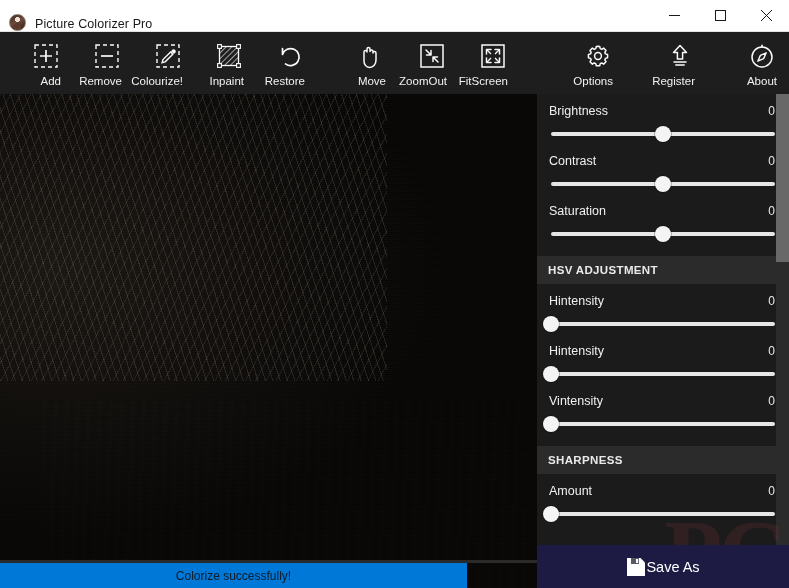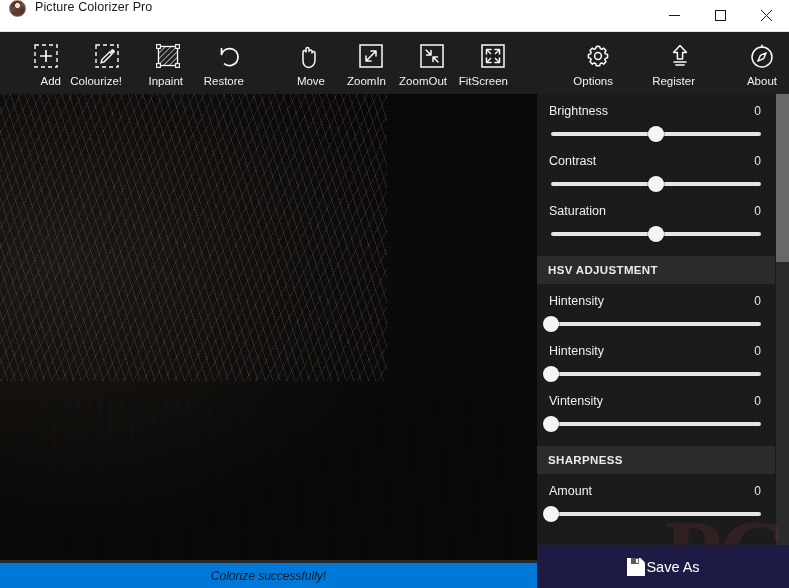--- a/index.html
+++ b/index.html
@@ -14,21 +14,21 @@
     position: relative;
     width: 789px; height: 588px;
     background: #1b1b1b;
     display: flex; flex-direction: column;
   }
 
   
   .titlebar {
     height: 32px; flex: 0 0 32px;
     background: #ffffff;
-    display: flex; align-items: flex-start;
+    display: flex; align-items: flex-end;
     border-bottom: 1px solid #e2e2e2;
     position: relative;
   }
   .app-icon {
     width: 17px; height: 17px;
     margin-left: 9px; margin-right: 9px;
     border-radius: 50%;
     background:
       radial-gradient(circle at 50% 78%, #5c3a2e 0 26%, rgba(92,58,46,0) 27%),
       radial-gradient(circle at 50% 30%, #f0ded2 0 20%, rgba(240,222,210,0) 21%),
@@ -144,21 +144,20 @@
     flex: 1 1 auto;
     background: #1b1b1b;
     position: relative;
     display: flex; flex-direction: column;
     overflow: hidden;
   }
   .panel-scroll {
     flex: 1 1 auto;
     position: relative;
     overflow: hidden;
-    padding-right: 14px;
   }
   .section-head {
     background: #2b2b2b;
     height: 28px;
     display: flex; align-items: center;
     padding-left: 11px;
     font-size: 11.5px;
     font-weight: bold;
     color: #eaeaea;
     letter-spacing: .35px;
@@ -223,23 +222,22 @@
     z-index: 6;
   }
   .saveas .lbl { font-size: 14.5px; }
   .saveas svg { display: block; }
 
   
   .statusbar {
     flex: 0 0 25px; height: 25px;
     background: #0078d7;
     display: flex; align-items: center; justify-content: center;
-    position: absolute; left: 0; bottom: 0; width: 537px;
+    position: absolute; left: 0; bottom: 0; width: 467px;
     z-index: 5;
-    font-style: italic;
   }
   .statusbar .txt { font-size: 12px; color: #0b1b2a; }
   .sb-border { position:absolute; left:0; bottom:25px; width:537px; height:3px; background:#2a2a2a; z-index:5;}
 </style>
 </head>
 <body>
 
 <div id="app">
 
   <div class="titlebar">
@@ -271,20 +269,29 @@
       <div class="tbtn">
         <span class="ic">
           <svg width="24" height="24" viewBox="0 0 24 24">
             <rect x="1" y="1" width="22" height="22" fill="none" stroke="currentColor" stroke-width="1.4" stroke-dasharray="4 3"></rect>
             <path d="M12 6 V18 M6 12 H18" stroke="currentColor" stroke-width="1.7"></path>
           </svg>
         </span>
         <span class="lbl">Add</span>
       </div>
 
+      <div class="tbtn">
+        <span class="ic">
+          <svg width="24" height="24" viewBox="0 0 24 24">
+            <rect x="1" y="1" width="22" height="22" fill="none" stroke="currentColor" stroke-width="1.4" stroke-dasharray="4 3"></rect>
+            <path d="M6 12 H18" stroke="currentColor" stroke-width="1.7"></path>
+          </svg>
+        </span>
+        <span class="lbl">Remove</span>
+      </div>
 
       <div class="tbtn">
         <span class="ic">
           <svg width="24" height="24" viewBox="0 0 24 24">
             <rect x="1" y="1" width="22" height="22" fill="none" stroke="currentColor" stroke-width="1.4" stroke-dasharray="4 3"></rect>
             <path d="M16.6 5.6 a2.1 2.1 0 0 1 2.9 2.9 l-1.6 1.6 -2.9 -2.9 z" fill="currentColor"></path>
             <path d="M14.6 8 l-7.6 7.6 -0.9 3.1 3.1 -0.9 7.6 -7.6 z" fill="none" stroke="currentColor" stroke-width="1.4"></path>
           </svg>
         </span>
         <span class="lbl">Colourize!</span>
@@ -323,29 +330,20 @@
 
       <div class="tbtn">
         <span class="ic">
           <svg width="24" height="26" viewBox="0 0 24 26">
             <path d="M5 15.5 V9 a1.5 1.5 0 0 1 3 0 v-3 a1.5 1.5 0 0 1 3 0 v2.4 a1.5 1.5 0 0 1 3 0 v1.6 a1.5 1.5 0 0 1 3 0 V17 c0 4.2 -2.6 7.5 -6.5 7.5 C7 24.5 5 21 5 18 z" fill="none" stroke="currentColor" stroke-width="1.5" stroke-linejoin="round"></path>
           </svg>
         </span>
         <span class="lbl">Move</span>
       </div>
 
-      <div class="tbtn">
-        <span class="ic">
-          <svg width="24" height="24" viewBox="0 0 24 24">
-            <rect x="1" y="1" width="22" height="22" fill="none" stroke="currentColor" stroke-width="1.5"></rect>
-            <path d="M7 17 L17 7 M12 7 H17 V12 M12 17 H7 V12" fill="none" stroke="currentColor" stroke-width="1.5" stroke-linecap="round" stroke-linejoin="round"></path>
-          </svg>
-        </span>
-        <span class="lbl">ZoomIn</span>
-      </div>
 
       <div class="tbtn">
         <span class="ic">
           <svg width="24" height="24" viewBox="0 0 24 24">
             <rect x="1" y="1" width="22" height="22" fill="none" stroke="currentColor" stroke-width="1.5"></rect>
             <path d="M6 6 L11 11 M11 6.5 V11 H6.5 M18 18 L13 13 M13 17.5 V13 H17.5" fill="none" stroke="currentColor" stroke-width="1.5" stroke-linecap="round" stroke-linejoin="round"></path>
           </svg>
         </span>
         <span class="lbl">ZoomOut</span>
       </div>

